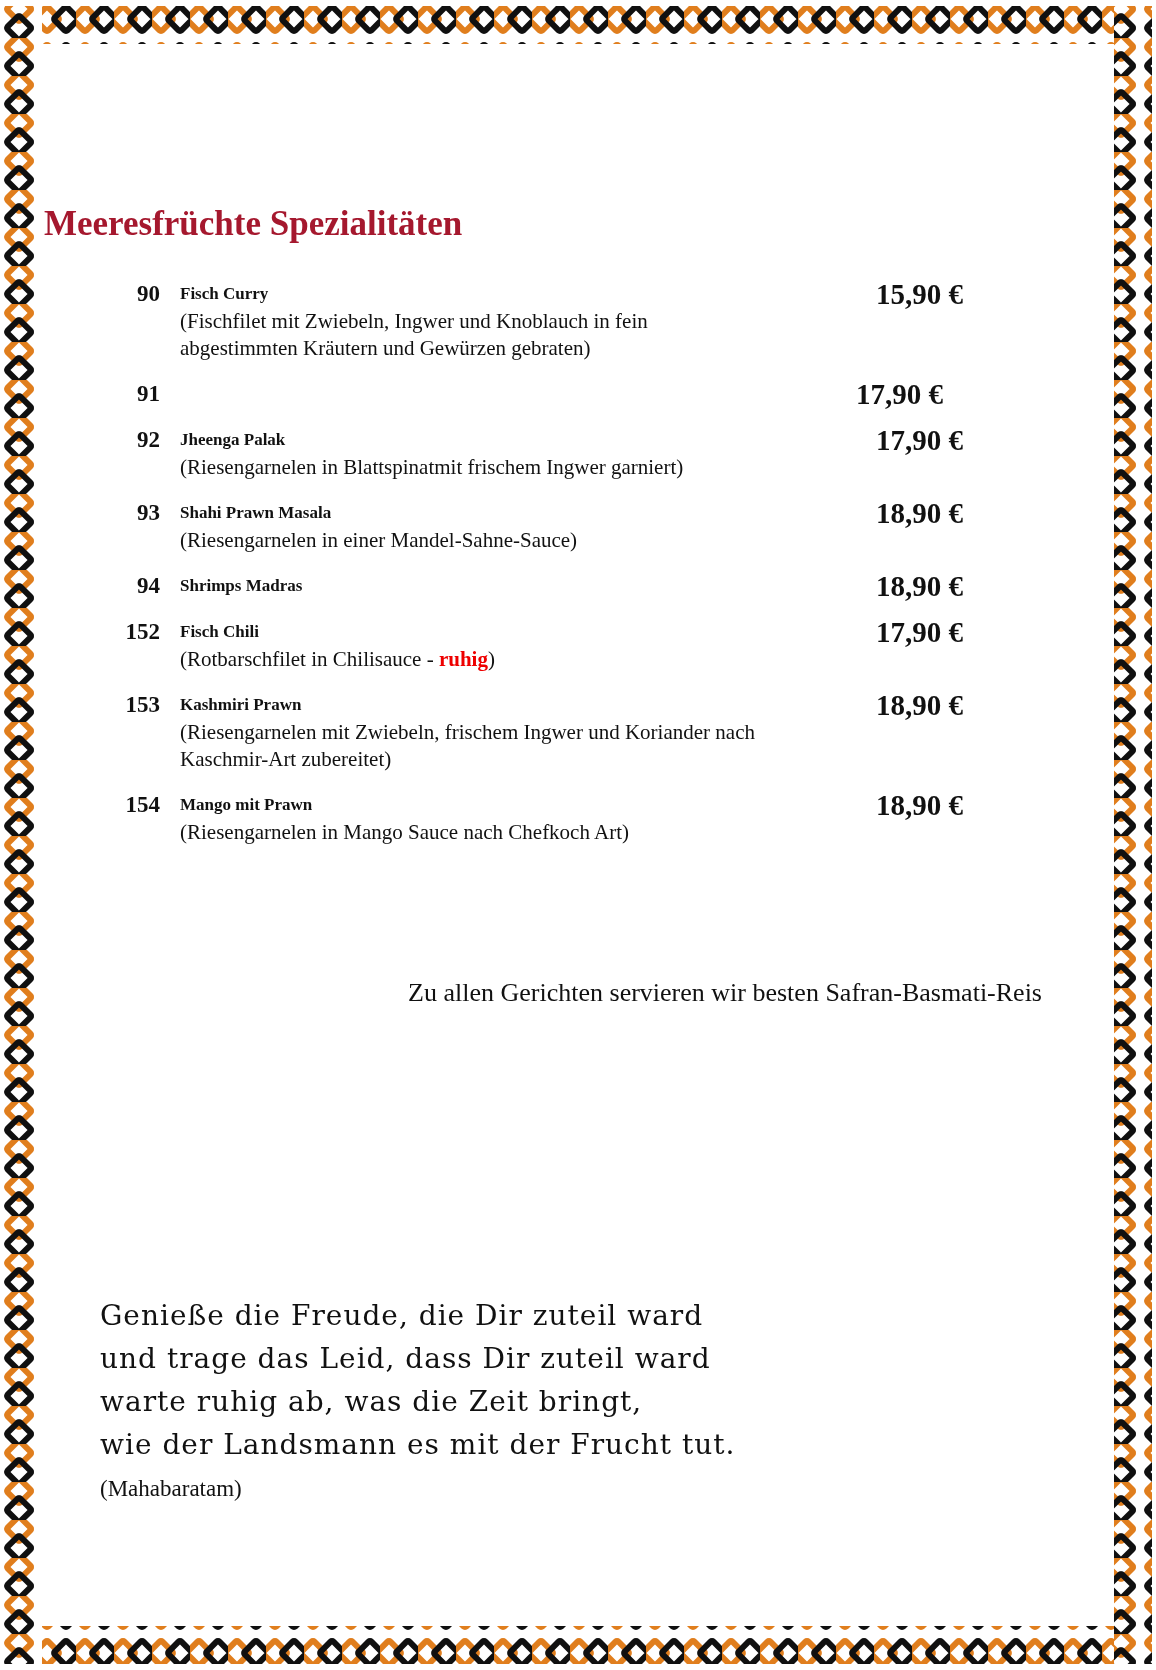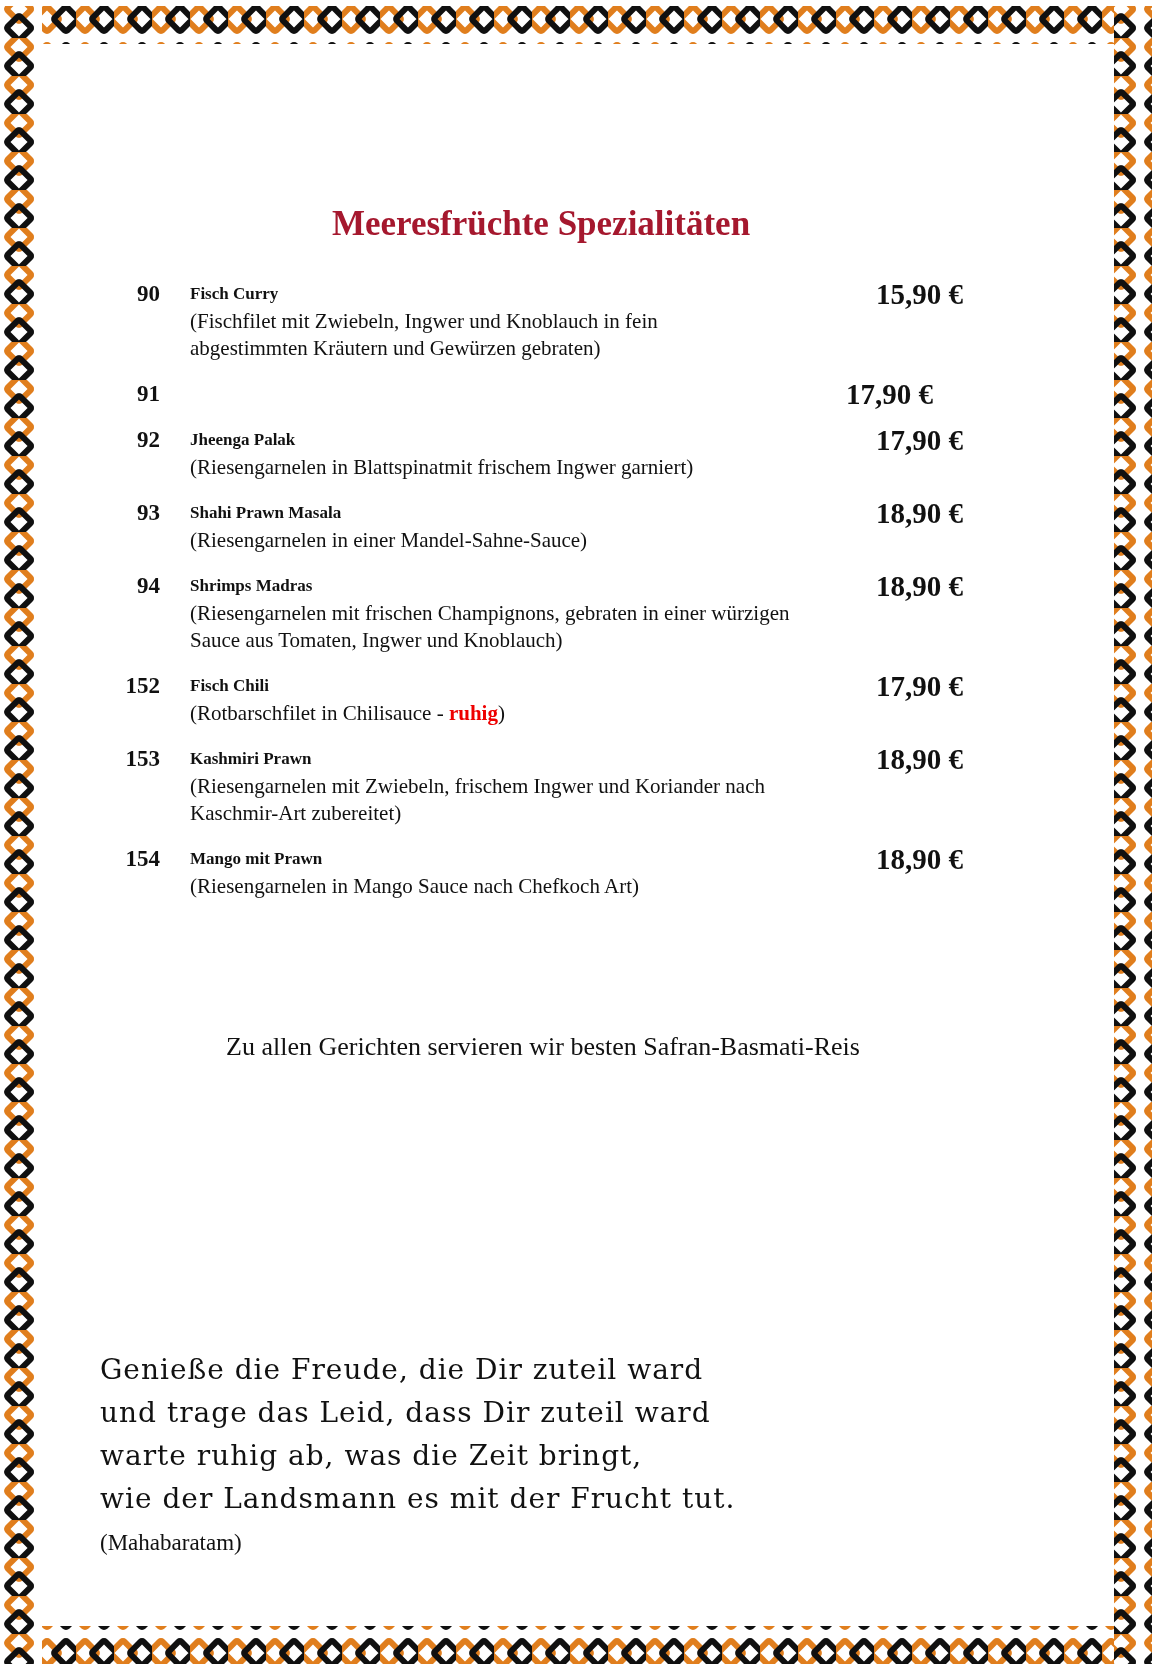--- a/index.html
+++ b/index.html
@@ -14,32 +14,31 @@
   }
   .border-svg { position: absolute; inset: 0; display: block; }
   .content {
     position: absolute;
     left: 44px; top: 44px;
     width: 1068px; height: 1582px;
   }
   .title {
     margin: 0 74px 0 0;
     padding-top: 158px;
-    text-align: center;
     font-size: 35px;
     line-height: 44px;
     font-weight: bold;
     color: #a5182e;
     margin-bottom: 34px;
   }
   .menu-list { padding-right: 149px; }
   .item {
     display: grid;
     grid-template-columns: 116px 1fr auto;
-    column-gap: 30px;
+    column-gap: 20px;
     margin-bottom: 18px;
     align-items: start;
   }
   .num {
     text-align: right;
     font-weight: bold;
     font-size: 23px;
     line-height: 28px;
   }
   .name {
@@ -55,21 +54,21 @@
   .hot { color: #ee0000; font-weight: bold; }
   .price {
     font-weight: bold;
     font-size: 29px;
     line-height: 28px;
     text-align: right;
     white-space: nowrap;
   }
   .note {
     margin: 130px 70px 0 0;
-    text-align: center;
+    text-align: right;
     font-size: 26px;
     line-height: 34px;
   }
   .quote {
     margin-top: 284px;
     padding-left: 56px;
     font-family: "DejaVu Serif", serif;
     font-size: 28px;
     line-height: 43px;
     letter-spacing: 1px;
@@ -147,22 +146,20 @@
           <div class="name">Shahi Prawn Masala</div>
           <div class="desc"><span>(Riesengarnelen in einer Mandel-Sahne-Sauce)</span><span class="hot"></span><span></span></div>
         </div>
         <div class="price">18,90 €</div>
       </div>
 
       <div class="item">
         <div class="num">94</div>
         <div>
           <div class="name">Shrimps Madras</div>
-          <div class="desc"><span>(Riesengarnelen mit frischen Champignons, gebraten in einer würzigen
-Sauce aus Tomaten, Ingwer und Knoblauch)</span><span class="hot"></span><span></span></div>
         </div>
         <div class="price">18,90 €</div>
       </div>
 
       <div class="item">
         <div class="num">152</div>
         <div>
           <div class="name">Fisch Chili</div>
           <div class="desc"><span>(Rotbarschfilet in Chilisauce - </span><span class="hot">ruhig</span><span>)</span></div>
         </div>

